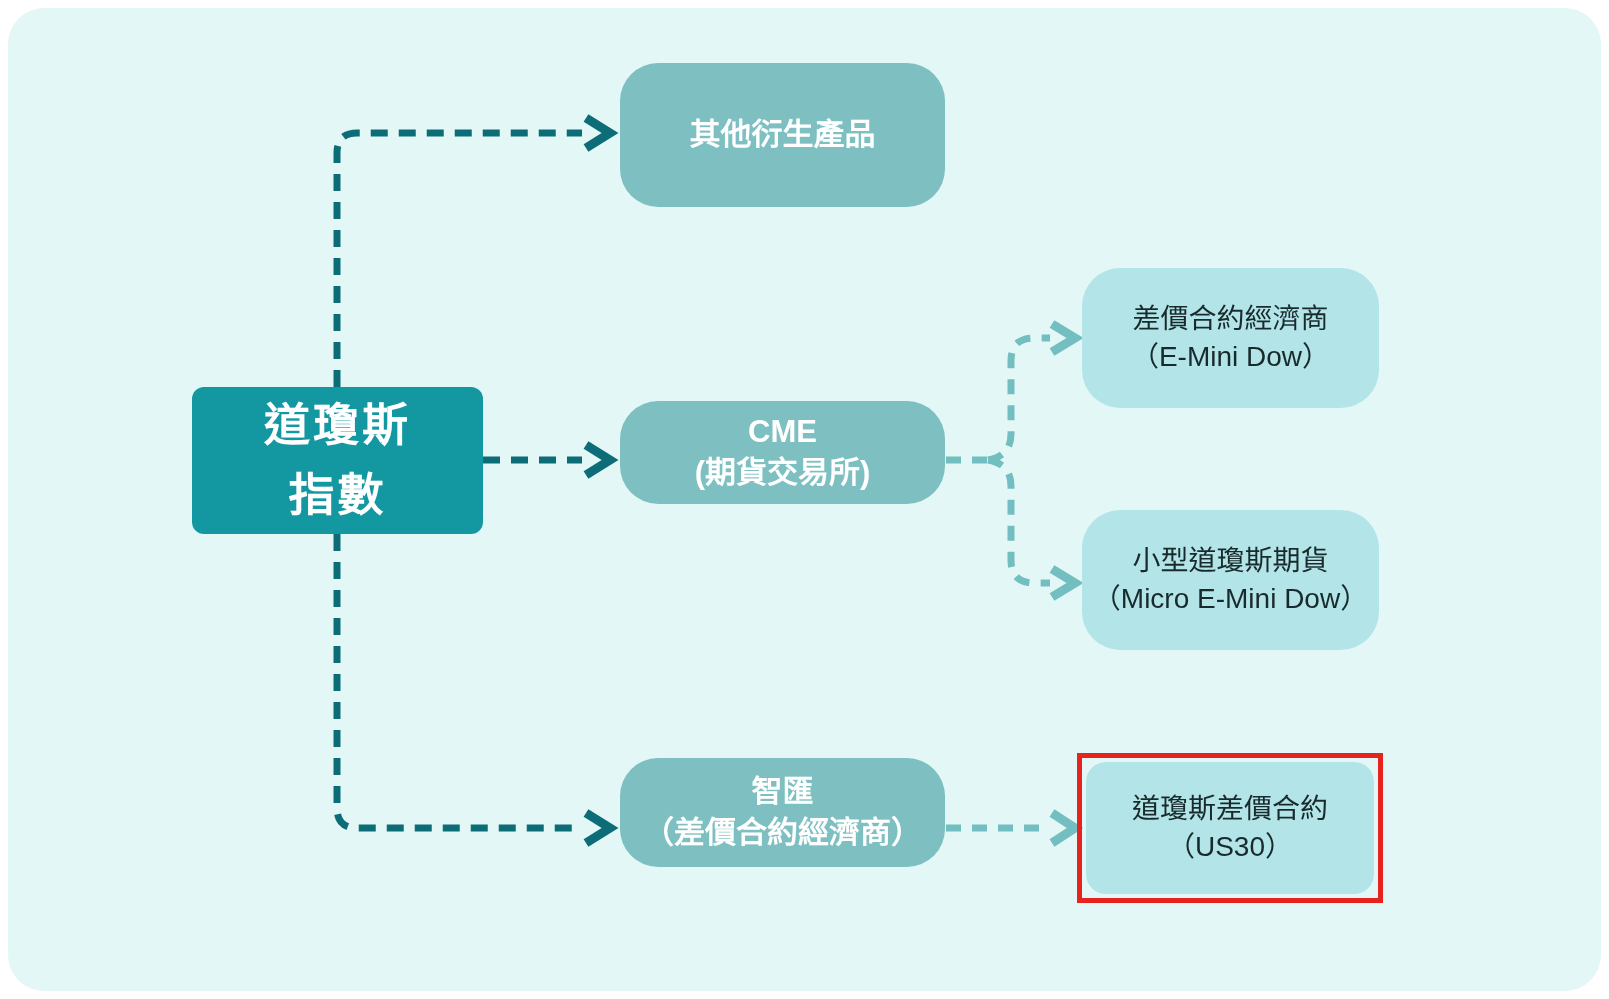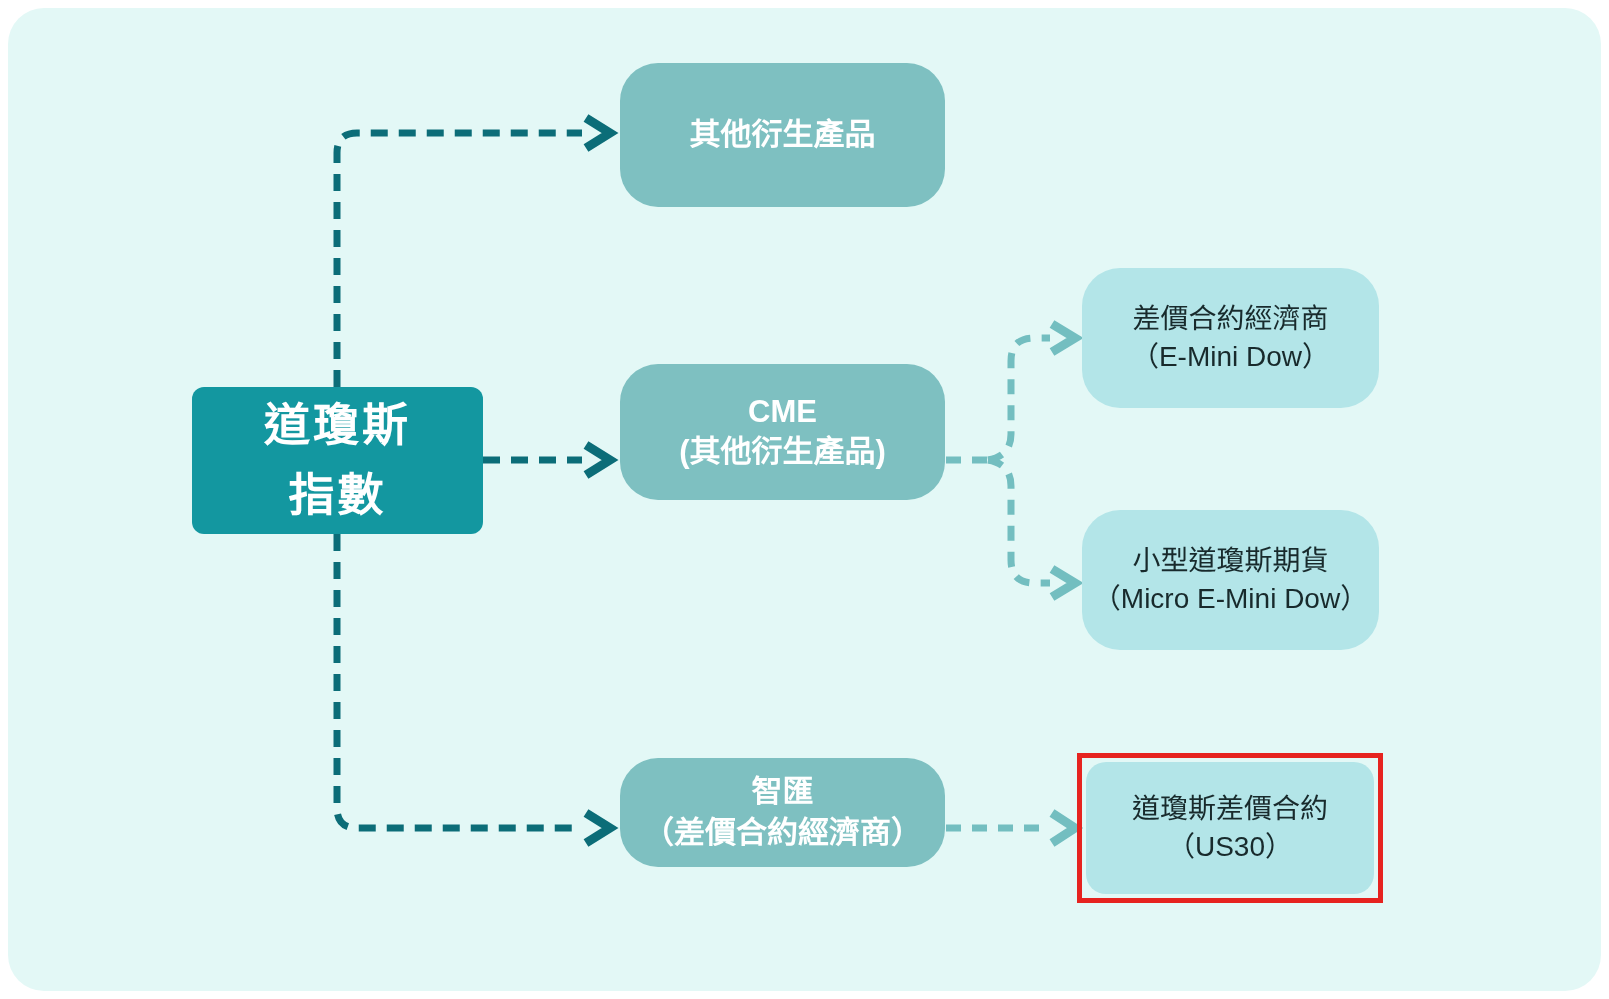--- a/index.html
+++ b/index.html
@@ -77,23 +77,23 @@
 
   <div class="node node-primary" style="left:192px;top:387px;width:291px;height:147px;">
     <span class="line">道瓊斯</span>
     <span class="line">指數</span>
   </div>
 
   <div class="node node-secondary" style="left:620px;top:63px;width:325px;height:144px;">
     <span class="line">其他衍生產品</span>
   </div>
 
-  <div class="node node-secondary" style="left:620px;top:364px;width:325px;height:136px;">
+  <div class="node node-secondary" style="left:620px;top:401px;width:325px;height:103px;">
     <span class="line">CME</span>
-    <span class="line">(其他衍生產品)</span>
+    <span class="line">(期貨交易所)</span>
   </div>
 
   <div class="node node-secondary" style="left:620px;top:758px;width:325px;height:109px;">
     <span class="line">智匯</span>
     <span class="line">（差價合約經濟商）</span>
   </div>
 
   <div class="node node-light" style="left:1082px;top:268px;width:297px;height:140px;">
     <span class="line">差價合約經濟商</span>
     <span class="line">（E-Mini Dow）</span>

